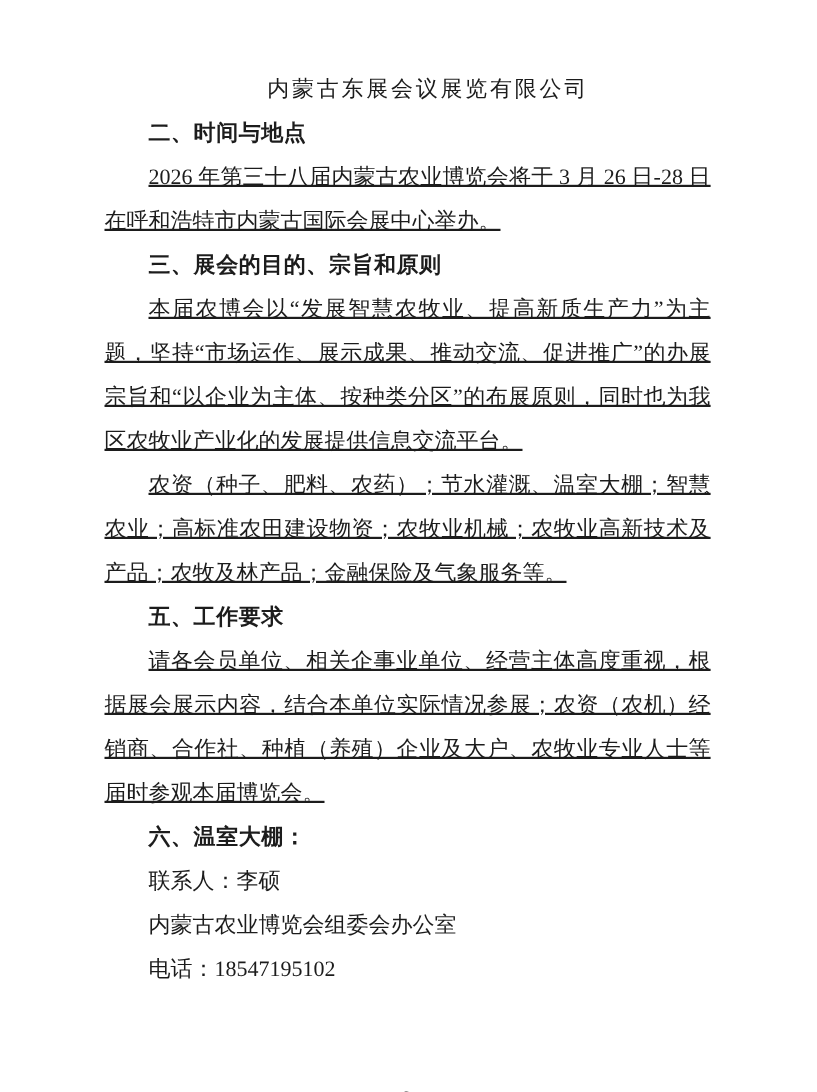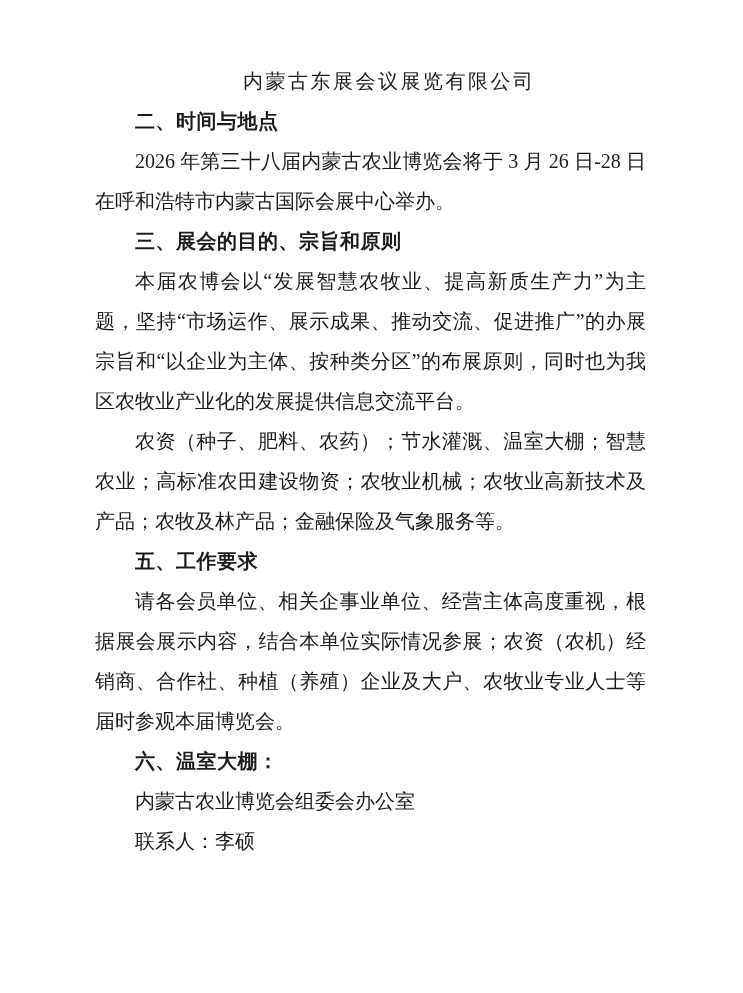--- a/index.html
+++ b/index.html
@@ -33,20 +33,21 @@
     font-weight: 700;
     font-size: 20px;
     line-height: 40px;
     text-indent: 40px;
     letter-spacing: 0.5px;
   }
   .body-para {
     margin: 0;
     text-indent: 40px;
     text-align: justify;
+    text-decoration: underline;
   }
   .contact-line {
     margin: 0;
     text-indent: 40px;
   }
   .page-number {
     position: absolute;
     left: 0;
     right: 0;
     bottom: 16px;
@@ -69,18 +70,19 @@
 
   <p class="sec-heading">三、展会的目的、宗旨和原则</p>
   <p class="body-para">本届农博会以“发展智慧农牧业、提高新质生产力”为主题，坚持“市场运作、展示成果、推动交流、促进推广”的办展宗旨和“以企业为主体、按种类分区”的布展原则，同时也为我区农牧业产业化的发展提供信息交流平台。</p>
 
   <p class="body-para">农资（种子、肥料、农药）；节水灌溉、温室大棚；智慧农业；高标准农田建设物资；农牧业机械；农牧业高新技术及产品；农牧及林产品；金融保险及气象服务等。</p>
 
   <p class="sec-heading">五、工作要求</p>
   <p class="body-para">请各会员单位、相关企事业单位、经营主体高度重视，根据展会展示内容，结合本单位实际情况参展；农资（农机）经销商、合作社、种植（养殖）企业及大户、农牧业专业人士等届时参观本届博览会。</p>
 
   <p class="sec-heading">六、温室大棚：</p>
+  <p class="contact-line">联系人：李硕</p>
   <p class="contact-line">内蒙古农业博览会组委会办公室</p>
-  <p class="contact-line">联系人：李硕</p>
+  <p class="contact-line">电话：18547195102</p>
 
   <div class="page-number">- 3 -</div>
 
 </div>
 
 </body></html>

